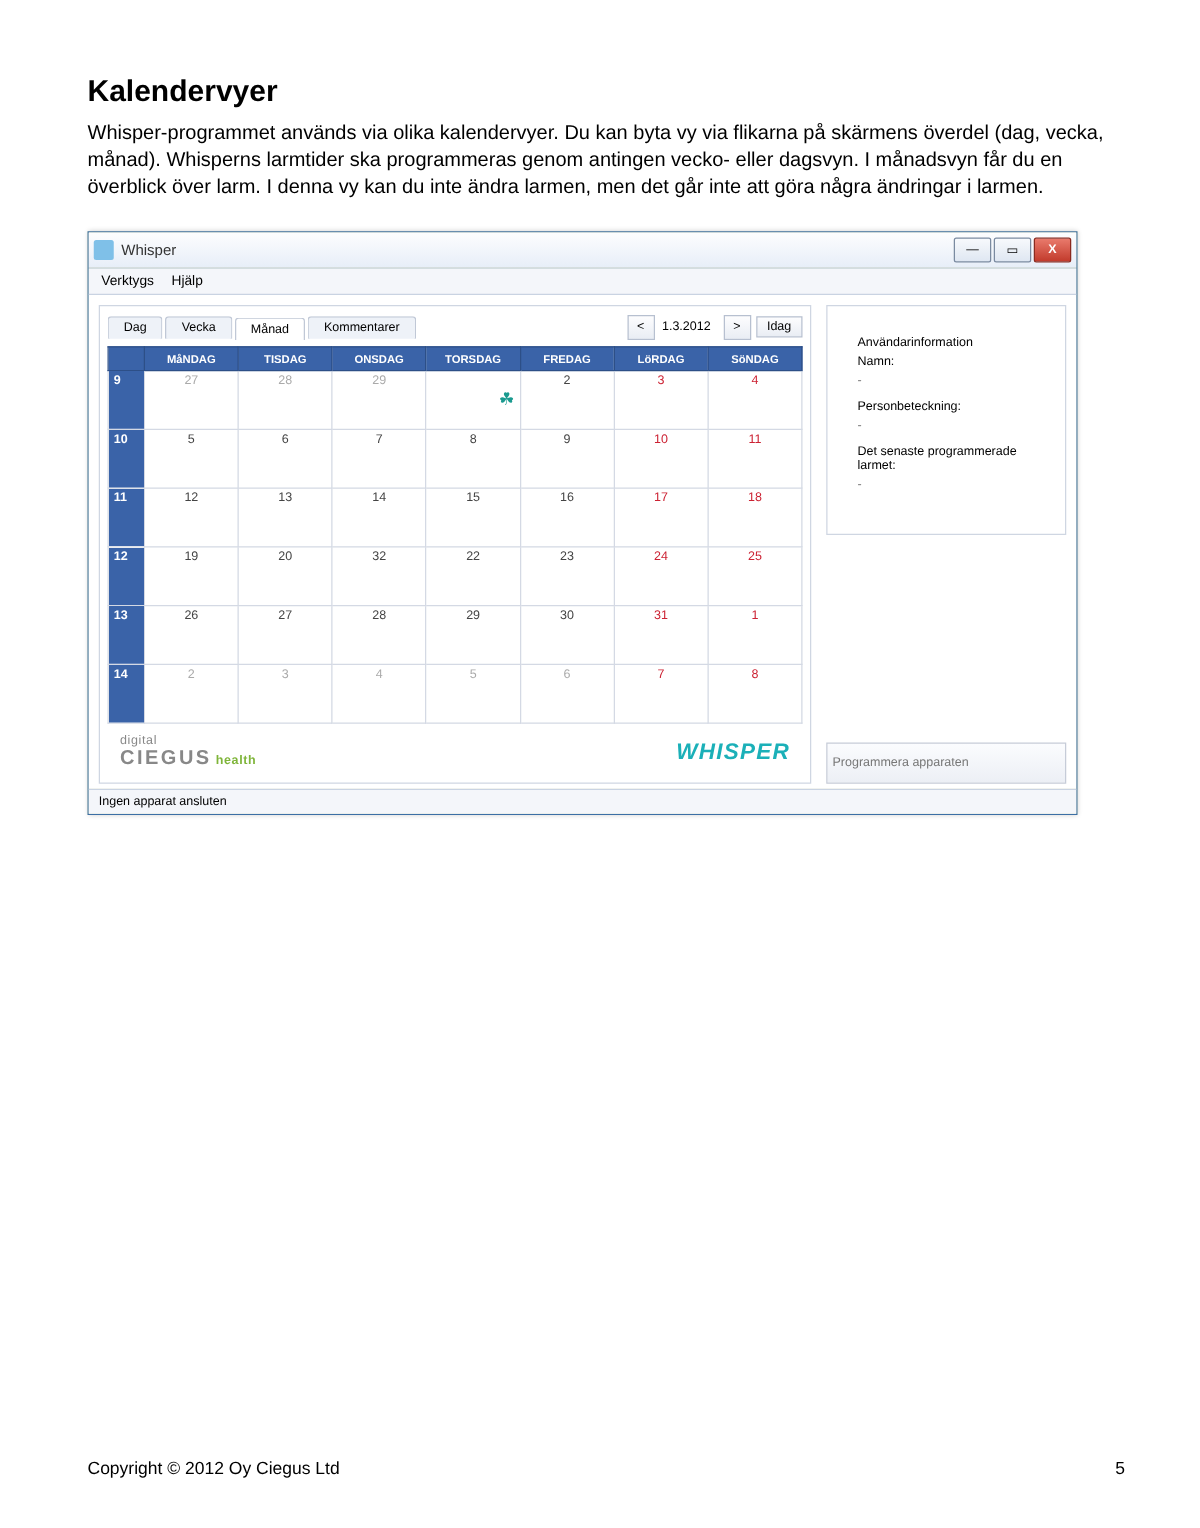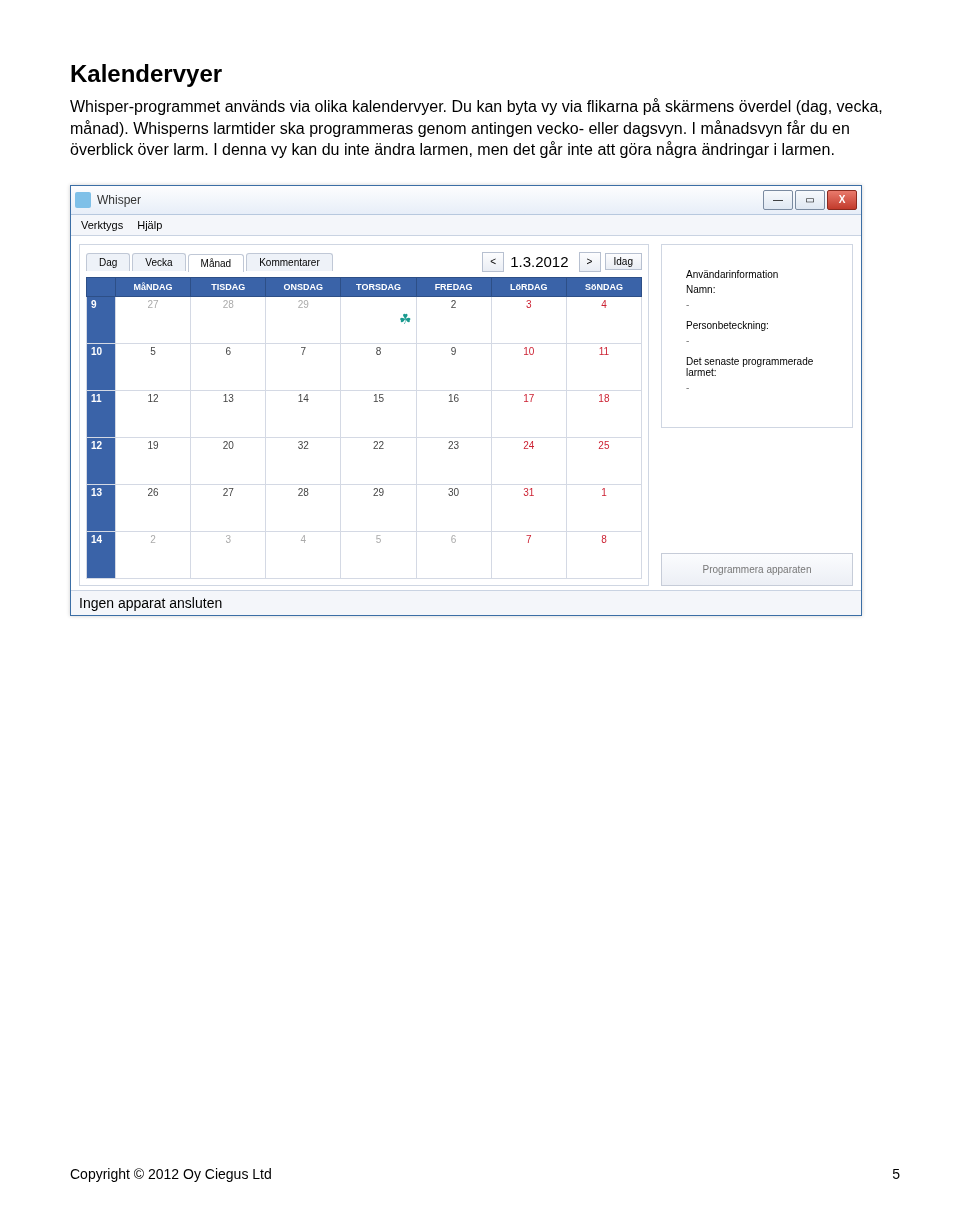--- a/index.html
+++ b/index.html
@@ -112,21 +112,21 @@
     top: 1px;
   }
   .navbtn {
     width: 20px; height: 18px;
     border: 1px solid #b7c0d0;
     background: linear-gradient(#fdfdfe,#e9edf4);
     display: flex; align-items:center; justify-content:center;
     font-size: 10px;
     margin-left: 4px;
   }
-  .date-label { font-size: 15px; margin: 0 6px; }
+  .date-label { font-size: 10px; margin: 0 6px; }
   .today-btn {
     padding: 2px 8px;
     border: 1px solid #b7c0d0;
     background: linear-gradient(#fdfdfe,#e9edf4);
     font-size: 10px;
     margin-left: 4px;
   }
 
   table.calendar {
     border-collapse: collapse;
@@ -196,30 +196,30 @@
     border: 1px solid #cfd6e2;
     padding: 24px;
     background: #fff;
     font-size: 10px;
   }
   .panel .lbl { margin-bottom: 4px; }
   .panel .val { color: #777; margin-bottom: 10px; }
   .prog-btn {
     border: 1px solid #c6ccd8;
     background: linear-gradient(#fbfcfe,#eceff5);
-    text-align: center;
+    text-align: left;
     padding: 10px 4px;
     font-size: 10px;
     color: #777;
   }
 
   .statusbar {
     border-top: 1px solid #c9d3e2;
     background: #f4f6fa;
-    font-size: 14px;
+    font-size: 10px;
     padding: 4px 8px;
   }
 
   .footer {
     position: absolute;
     bottom: 40px;
     left: 70px;
     right: 60px;
     font-size: 14px;
     display: flex;
@@ -334,20 +334,28 @@
                 <td class="other">3</td>
                 <td class="other">4</td>
                 <td class="other">5</td>
                 <td class="other">6</td>
                 <td class="sat other">7</td>
                 <td class="sun other">8</td>
               </tr>
             </tbody>
         </table>
 
+        <div class="brandrow">
+          <div class="brand-left">
+            <span>digital</span><br>
+            <span class="big">CIEGUS</span>
+            <span class="green">health</span>
+          </div>
+          <div class="brand-right">WHISPER</div>
+        </div>
       </div>
 
       <div class="right">
         <div class="panel">
           <div class="lbl">Användarinformation</div>
           <div class="lbl">Namn:</div>
           <div class="val">-</div>
           <div class="lbl">Personbeteckning:</div>
           <div class="val">-</div>
           <div class="lbl">Det senaste programmerade larmet:</div>

